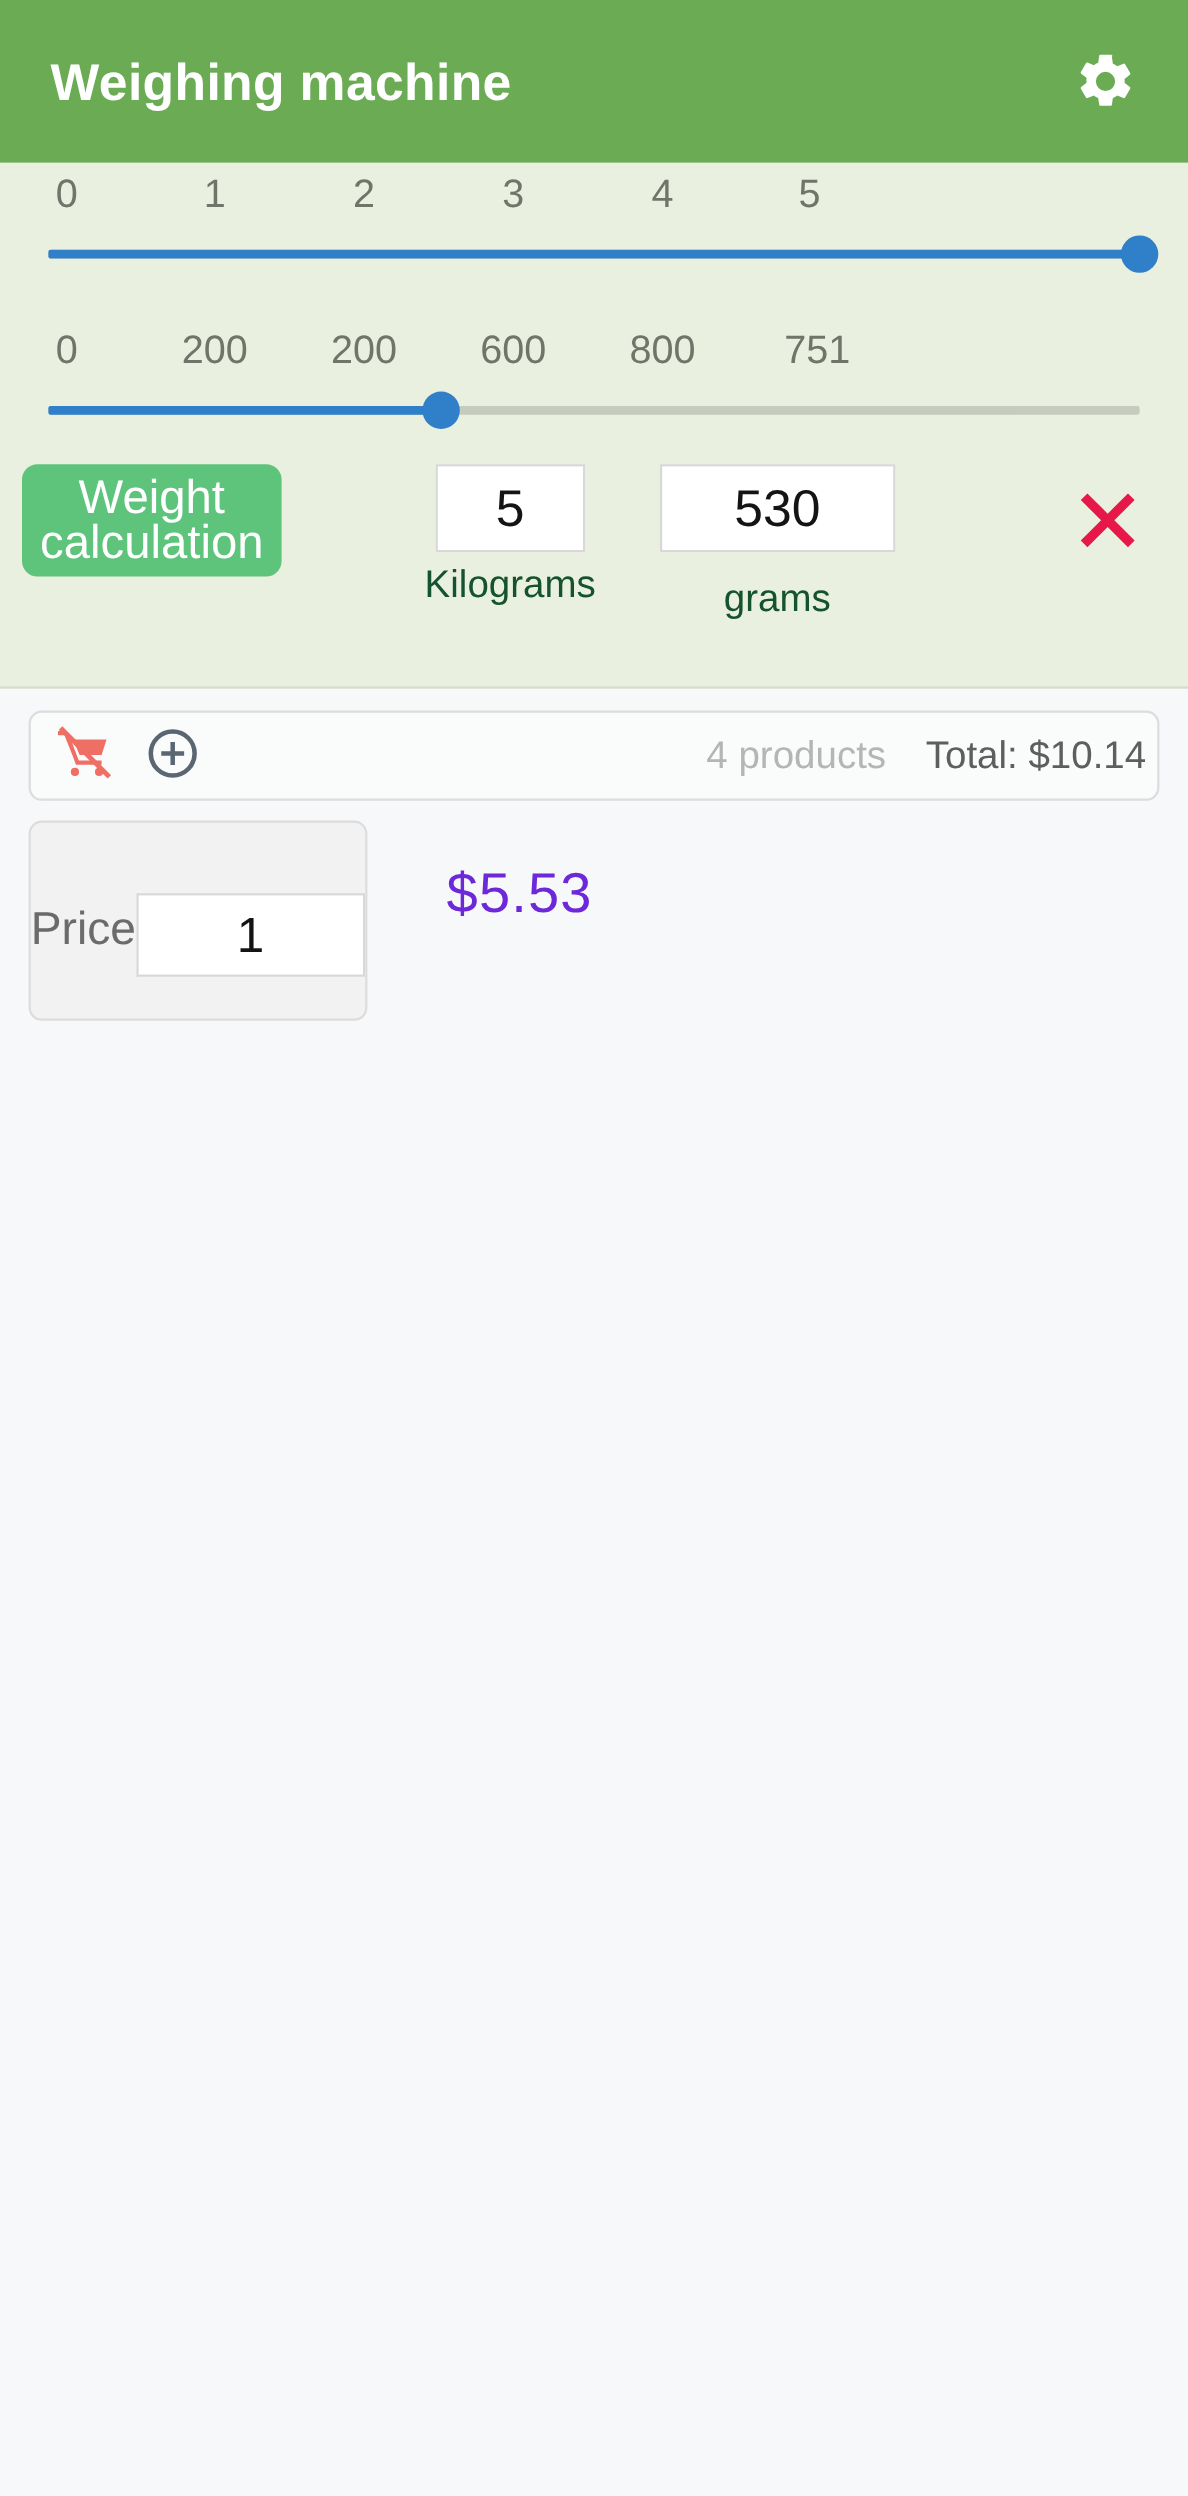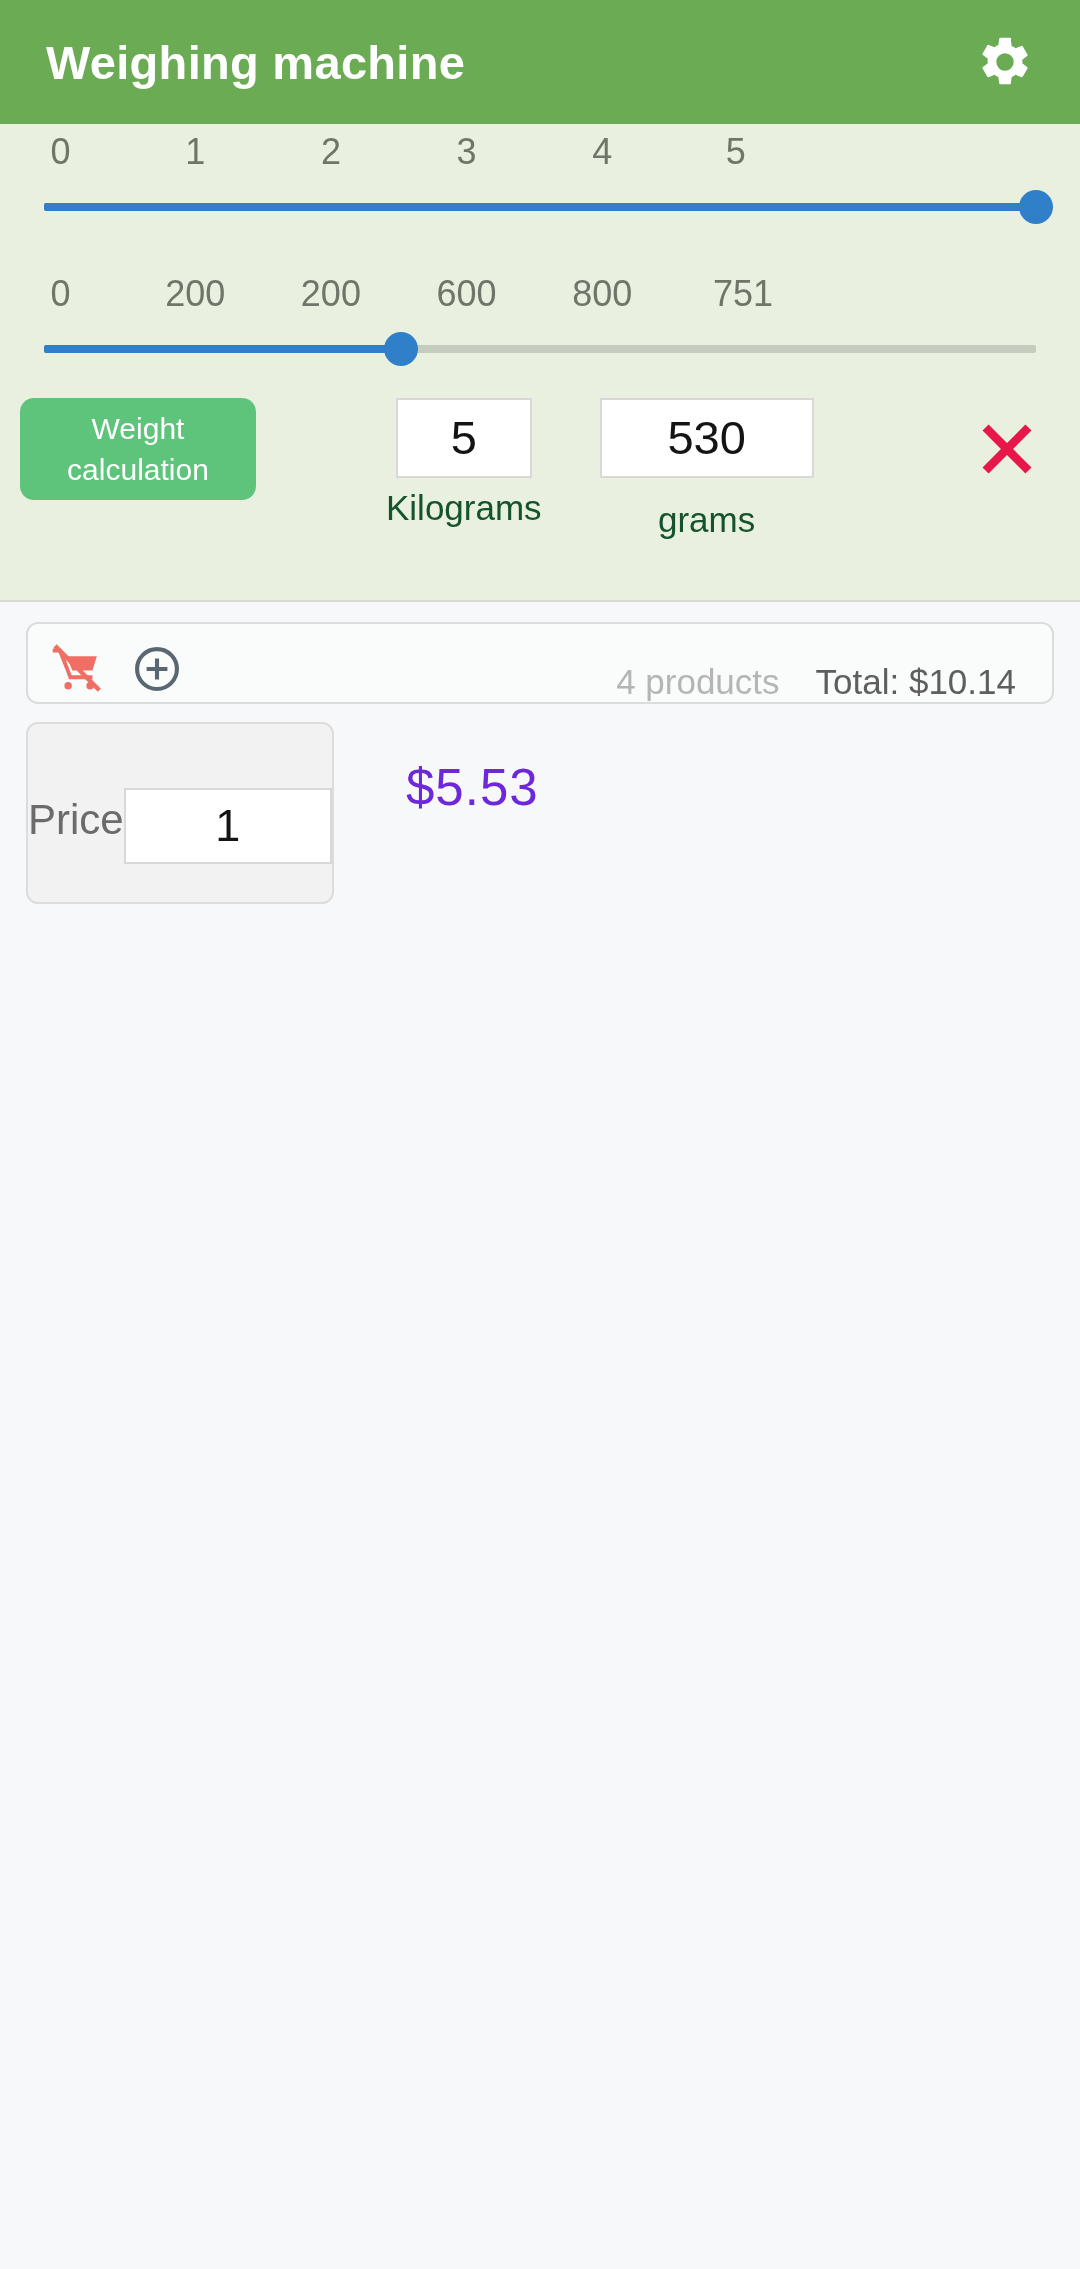--- a/index.html
+++ b/index.html
@@ -9,21 +9,21 @@
   body {
     width: 1080px;
     height: 2269px;
     background: #f7f8f9;
     font-family: "Liberation Sans", sans-serif;
     overflow: hidden;
   }
 
   
   .app-header {
-    height: 124px;
+    height: 148px;
     background: #6aab54;
     display: flex;
     align-items: center;
     justify-content: space-between;
     padding: 0 40px 0 46px;
     box-sizing: border-box;
   }
   .app-title {
     color: #ffffff;
     font-size: 47px;
@@ -113,21 +113,21 @@
     margin-left: 20px;
     width: 236px;
     min-height: 102px;
     background: #5ec47c;
     color: #ffffff;
     border-radius: 14px;
     display: flex;
     align-items: center;
     justify-content: center;
     text-align: center;
-    font-size: 30px;
+    font-size: 43px;
     line-height: 41px;
     padding: 6px 8px;
     box-sizing: border-box;
   }
   .field-group {
     display: flex;
     flex-direction: column;
     align-items: center;
   }
   .kg-group { margin-left: 130px; }
@@ -159,22 +159,22 @@
   }
 
   
   .cart-bar {
     margin: 20px 26px 0 26px;
     height: 82px;
     border: 2px solid #dcdcdc;
     border-radius: 12px;
     background: #fafbfb;
     display: flex;
-    align-items: flex-end;
-    padding: 0 36px 0 18px;
+    align-items: center;
+    padding: 0 10px 0 18px;
     box-sizing: border-box;
   }
   .cart-icon, .plus-icon {
     width: 62px;
     height: 62px;
     display: flex;
     align-items: center;
     justify-content: center;
   }
   .plus-icon { margin-left: 18px; }

